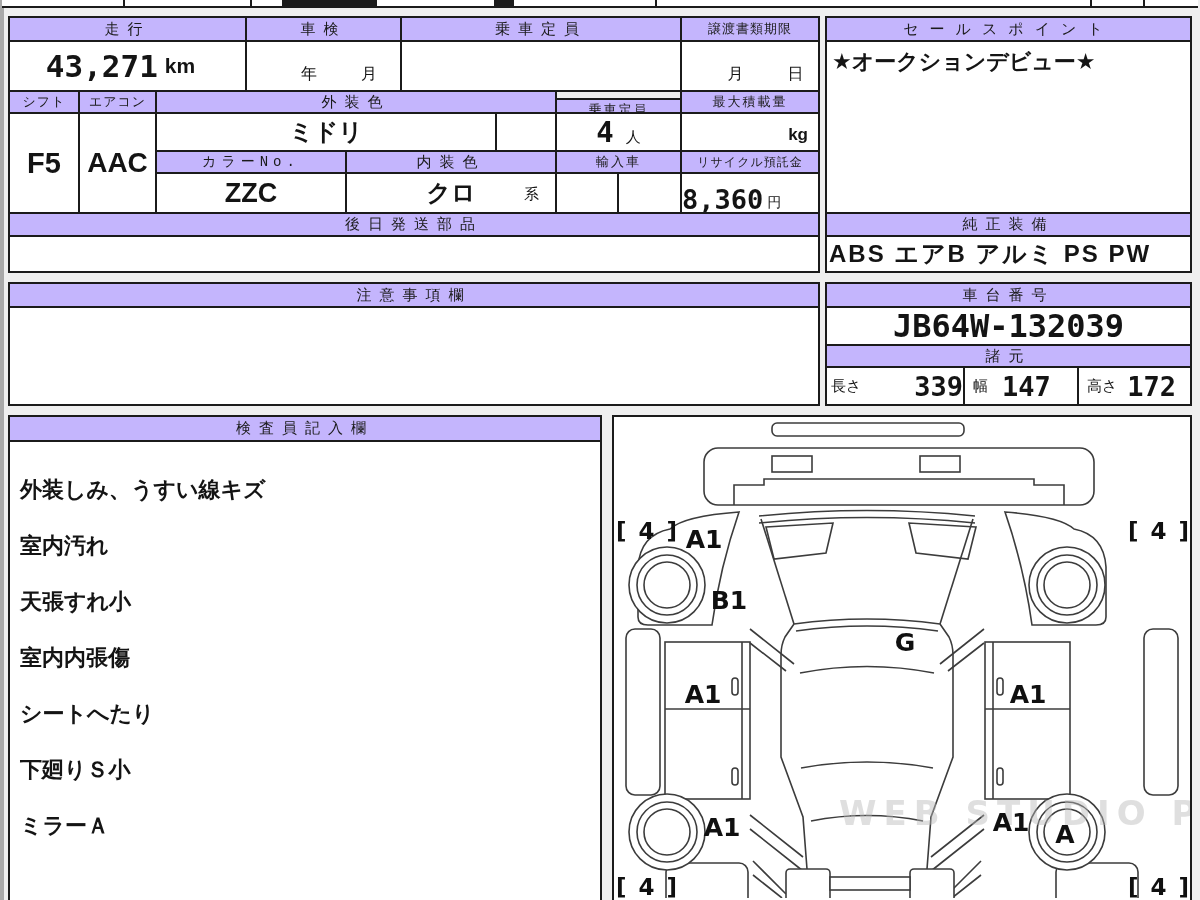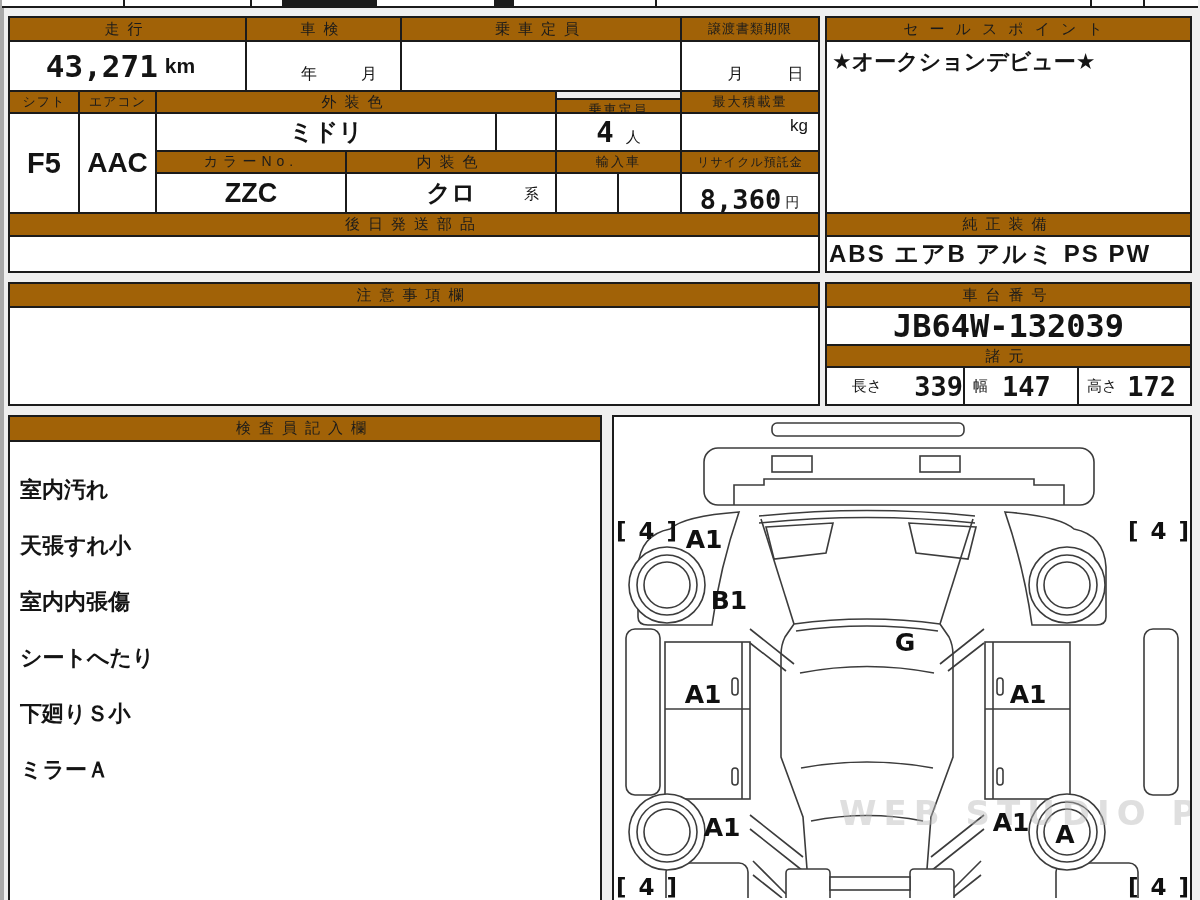--- a/index.html
+++ b/index.html
@@ -1,19 +1,19 @@
 <!DOCTYPE html>
 <html><head>
 <meta charset="utf-8">
 <style>
   html,body{margin:0;padding:0;}
   body{width:1200px;height:900px;background:#efefef;font-family:"Liberation Sans","DejaVu Sans",sans-serif;color:#141414;position:relative;overflow:hidden;}
   .abs{position:absolute;box-sizing:border-box;}
   .cell{position:absolute;box-sizing:border-box;border:2px solid #1b1b1b;background:#fff;}
-  .hdr{background:#a16207;display:flex;align-items:center;justify-content:center;font-size:15px;letter-spacing:8px;color:#1b1b1b;white-space:nowrap;overflow:hidden;}
+  .hdr{background:#c4b5fd;display:flex;align-items:center;justify-content:center;font-size:15px;letter-spacing:8px;color:#1b1b1b;white-space:nowrap;overflow:hidden;font-family:Liberation Mono, monospace;}
   .hdr.tight{letter-spacing:1px;font-size:13px;}
   .hdr.small{font-size:13px;letter-spacing:2px;}
   .val{display:flex;align-items:center;justify-content:center;font-weight:bold;white-space:nowrap;overflow:hidden;}
   .num{font-family:"DejaVu Sans Mono","Liberation Mono",monospace;font-weight:bold;}
   .unit{font-weight:bold;}
   .botline{align-items:flex-end;padding-bottom:5px;font-weight:normal;font-size:16px;letter-spacing:14px;padding-left:45px;}
   .edge-strip{left:0;top:0;width:4px;height:900px;background:#a9a9a9;}
   .cutrow{left:2px;top:0;width:1196px;height:8px;background:#fff;border-bottom:2px solid #1b1b1b;}
   .cutdiv{top:0;width:2px;height:8px;background:#1b1b1b;}
   .smudge{top:0;height:7px;background:#1c1c1c;}
@@ -59,71 +59,72 @@
 <div class="cell hdr small" style="left:680px;top:90px;width:140px;height:24px">最大積載量</div>
 
 <div class="cell val" style="left:8px;top:112px;width:72px;height:102px;font-size:29px">F5</div>
 <div class="cell val" style="left:78px;top:112px;width:79px;height:102px;font-size:28px">AAC</div>
 <div class="cell val" style="left:155px;top:112px;width:342px;height:40px;font-size:24px">ミドリ</div>
 <div class="cell" style="left:495px;top:112px;width:62px;height:40px"></div>
 <div class="cell val" style="left:555px;top:112px;width:127px;height:40px">
   <span class="num" style="font-size:29px">4</span>
   <span style="font-size:15px;font-weight:normal;margin-left:12px;margin-top:10px">人</span>
 </div>
-<div class="cell val" style="left:680px;top:112px;width:140px;height:40px;justify-content:flex-end;padding-right:10px;font-weight:normal;font-size:17px;align-items:flex-end;padding-bottom:14px">kg</div>
+<div class="cell val" style="left:680px;top:112px;width:140px;height:40px;justify-content:flex-end;padding-right:10px;font-weight:bold;font-size:17px;align-items:flex-end;padding-bottom:5px">kg</div>
 
 <div class="cell hdr" style="left:155px;top:150px;width:192px;height:24px;letter-spacing:5px;font-size:14px">カラーNo.</div>
 <div class="cell hdr" style="left:345px;top:150px;width:212px;height:24px">内装色</div>
 <div class="cell hdr small" style="left:555px;top:150px;width:127px;height:24px">輸入車</div>
 <div class="cell hdr tight" style="left:680px;top:150px;width:140px;height:24px;font-size:12px">リサイクル預託金</div>
 
 <div class="cell val" style="left:155px;top:172px;width:192px;height:42px;font-size:27px">ZZC</div>
 <div class="cell val" style="left:345px;top:172px;width:212px;height:42px">
   <span style="font-size:24px">クロ</span>
   <span style="font-size:15px;font-weight:normal;position:absolute;right:16px;bottom:8px">系</span>
 </div>
 <div class="cell" style="left:555px;top:172px;width:64px;height:42px"></div>
 <div class="cell" style="left:617px;top:172px;width:65px;height:42px"></div>
-<div class="cell val" style="left:680px;top:172px;width:140px;height:54px;justify-content:center;padding-right:1px">
+<div class="cell val" style="left:680px;top:172px;width:140px;height:54px;justify-content:flex-start;padding-right:1px">
   <span class="num" style="font-size:27px">8,360</span>
   <span style="font-size:14px;font-weight:normal;margin-left:4px;margin-top:8px">円</span>
 </div>
 
 <div class="cell hdr" style="left:8px;top:212px;width:812px;height:25px">後日発送部品</div>
 <div class="cell" style="left:8px;top:235px;width:812px;height:38px"></div>
 
 <div class="cell hdr" style="left:825px;top:16px;width:367px;height:26px;letter-spacing:11px">セールスポイント</div>
 <div class="cell" style="left:825px;top:40px;width:367px;height:174px">
   <div style="font-weight:bold;font-size:22px;padding:5px 5px">★オークションデビュー★</div>
 </div>
 <div class="cell hdr" style="left:825px;top:212px;width:367px;height:25px">純正装備</div>
 <div class="cell val" style="left:825px;top:235px;width:367px;height:38px;justify-content:flex-start;padding-left:2px;font-size:24px;letter-spacing:2px">ABS エアB アルミ PS PW</div>
 
 <div class="cell hdr" style="left:8px;top:282px;width:812px;height:26px">注意事項欄</div>
 <div class="cell" style="left:8px;top:306px;width:812px;height:100px"></div>
 
 <div class="cell hdr" style="left:825px;top:282px;width:367px;height:26px">車台番号</div>
 <div class="cell val num" style="left:825px;top:306px;width:367px;height:40px;font-size:32px">JB64W-132039</div>
 <div class="cell hdr" style="left:825px;top:344px;width:367px;height:24px">諸元</div>
-<div class="cell val" style="left:825px;top:366px;width:140px;height:40px;justify-content:flex-end;padding-left:12px">
+<div class="cell val" style="left:825px;top:366px;width:140px;height:40px;justify-content:space-between;padding-left:4px">
   <span style="font-size:15px;font-weight:normal">長さ</span>
   <span class="num" style="font-size:27px;margin-left:32px">339</span>
 </div>
 <div class="cell val" style="left:963px;top:366px;width:116px;height:40px;justify-content:flex-start;padding-left:8px">
   <span style="font-size:15px;font-weight:normal">幅</span>
   <span class="num" style="font-size:27px;margin-left:14px">147</span>
 </div>
 <div class="cell val" style="left:1077px;top:366px;width:115px;height:40px;justify-content:flex-start;padding-left:8px">
   <span style="font-size:15px;font-weight:normal">高さ</span>
   <span class="num" style="font-size:27px;margin-left:10px">172</span>
 </div>
 
 <div class="cell hdr" style="left:8px;top:415px;width:594px;height:27px">検査員記入欄</div>
 <div class="cell" style="left:8px;top:440px;width:594px;height:460px;border-bottom:none">
   <div class="notes-lines">
+    <div>外装しみ、うすい線キズ</div>
     <div>室内汚れ</div>
     <div>天張すれ小</div>
     <div>室内内張傷</div>
     <div>シートへたり</div>
     <div>下廻りＳ小</div>
     <div>ミラーＡ</div>
   </div>
 </div>
 
 <div class="cell" style="left:612px;top:415px;width:580px;height:485px;border-bottom:none;overflow:hidden">

